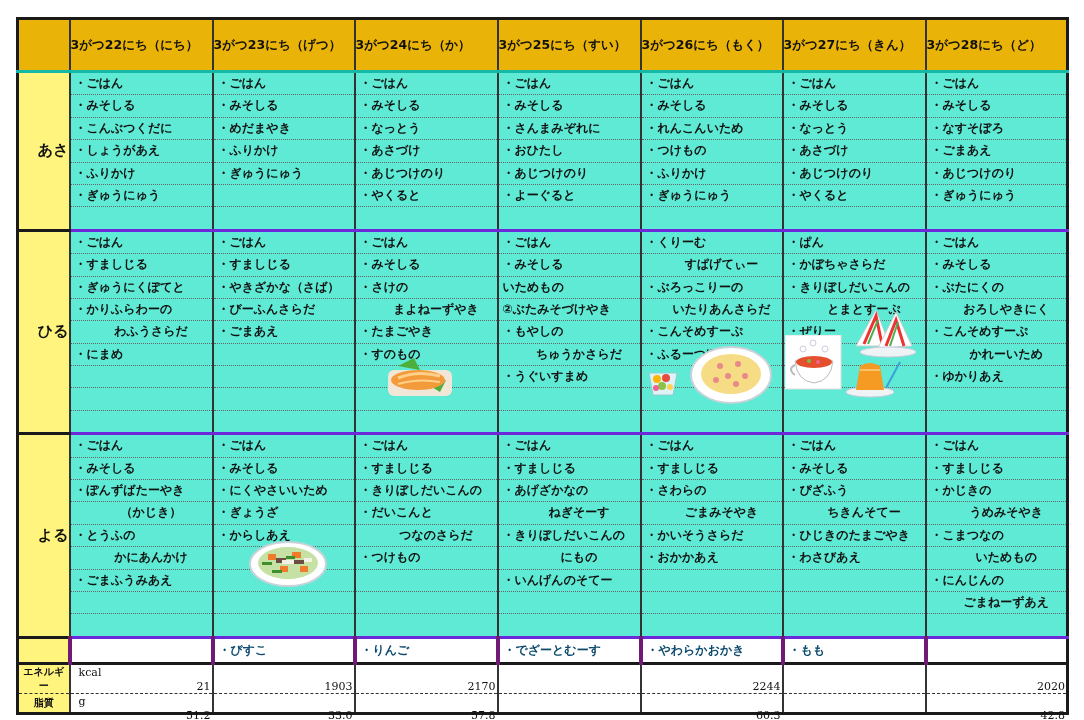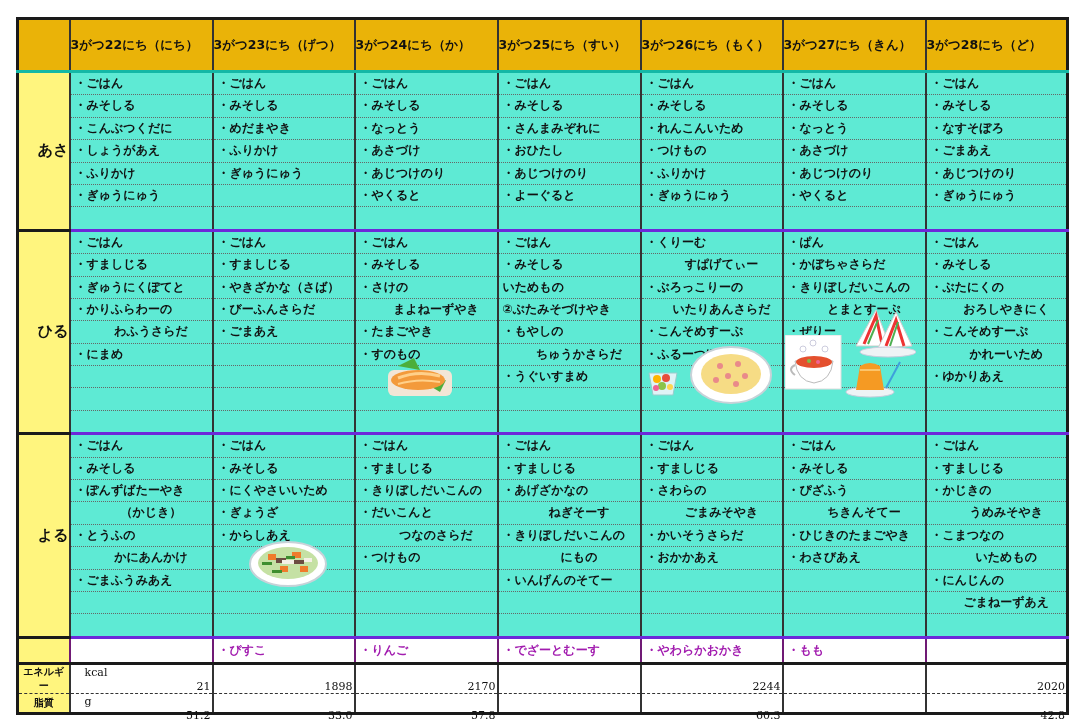--- a/index.html
+++ b/index.html
@@ -14,28 +14,28 @@
   .meal-label { background:#fff57e; font-weight:bold; font-size:15px; text-align:right;
                 vertical-align:middle; color:#111; border-bottom:3px solid #1a1a1a; }
   .daycell { vertical-align:top; border-left:2px solid #333; border-bottom:3px solid #6d28d9;
              position:relative; background:#5eead4; }
   .line { height:21.4px; line-height:21.4px; font-size:12px; font-weight:bold; color:#111;
           border-bottom:1px dotted #666; padding-left:4px; white-space:nowrap; overflow:hidden; }
   .line:last-child { border-bottom:none; }
   .line.indent { padding-left:8px; text-align:center; }
   .dessert-row td { height:23px; }
   .dessert-label { background:#fff57e; border-bottom:3px solid #1a1a1a; }
-  .dessert { border-left:2px solid #701a75; border-bottom:3px solid #1a1a1a; font-size:12px;
-             font-weight:bold; padding-left:4px !important; background:#fff; color:#a21caf; }
+  .dessert { border-left:4px solid #701a75; border-bottom:3px solid #1a1a1a; font-size:12px;
+             font-weight:bold; padding-left:4px !important; background:#fff; color:#0c4a6e; }
   .nut-label { background:#fff57e; font-size:10px; font-weight:bold; text-align:center;
                height:18px; border-bottom:1px dashed #333; color:#111; }
   .nut-cell { border-left:2px solid #333; border-bottom:1px dashed #333; height:18px;
               font-family:"DejaVu Serif", serif; font-size:11px; color:#111; position:relative; background:#fff; }
   .nut-row:last-child td { border-bottom:none; }
-  .nut-unit { position:absolute; left:14px; top:1px; }
+  .nut-unit { position:absolute; left:8px; top:1px; }
   .nut-val { position:absolute; right:1px; top:15px; }
   .pic { position:absolute; }
 </style>
 </head>
 <body>
 
 <table id="menu">
   <colgroup>
     <col style="width:52px">
       <col style="width:143px">
@@ -295,21 +295,21 @@
   </tr>
   </tbody>
     <tbody id="nutrition">
       <tr class="nut-row">
         <td class="nut-label">エネルギー</td>
         <td class="nut-cell">
           <span class="nut-unit">kcal</span>
           <span class="nut-val">21</span>
         </td>
         <td class="nut-cell">
-          <span class="nut-val">1898</span>
+          <span class="nut-val">1903</span>
         </td>
         <td class="nut-cell">
           <span class="nut-val">2170</span>
         </td>
         <td class="nut-cell">
           <span class="nut-val">&nbsp;</span>
         </td>
         <td class="nut-cell">
           <span class="nut-val">2244</span>
         </td>

